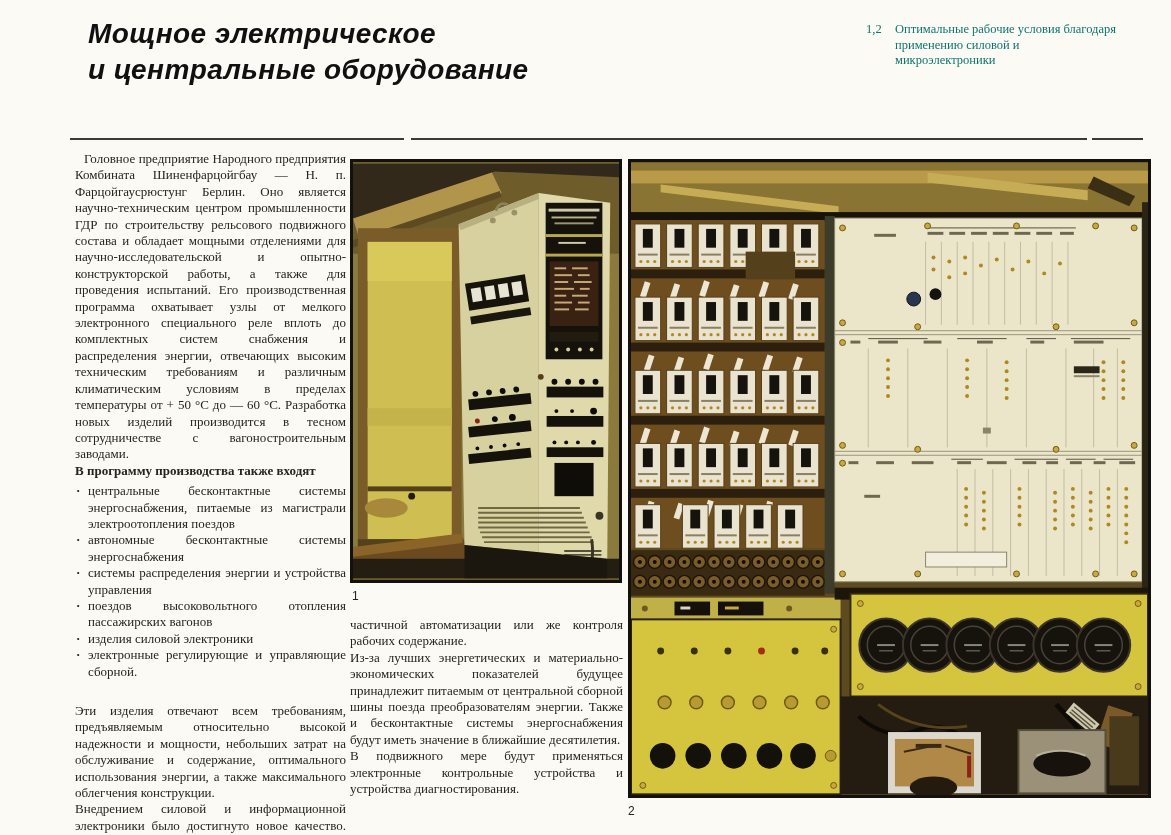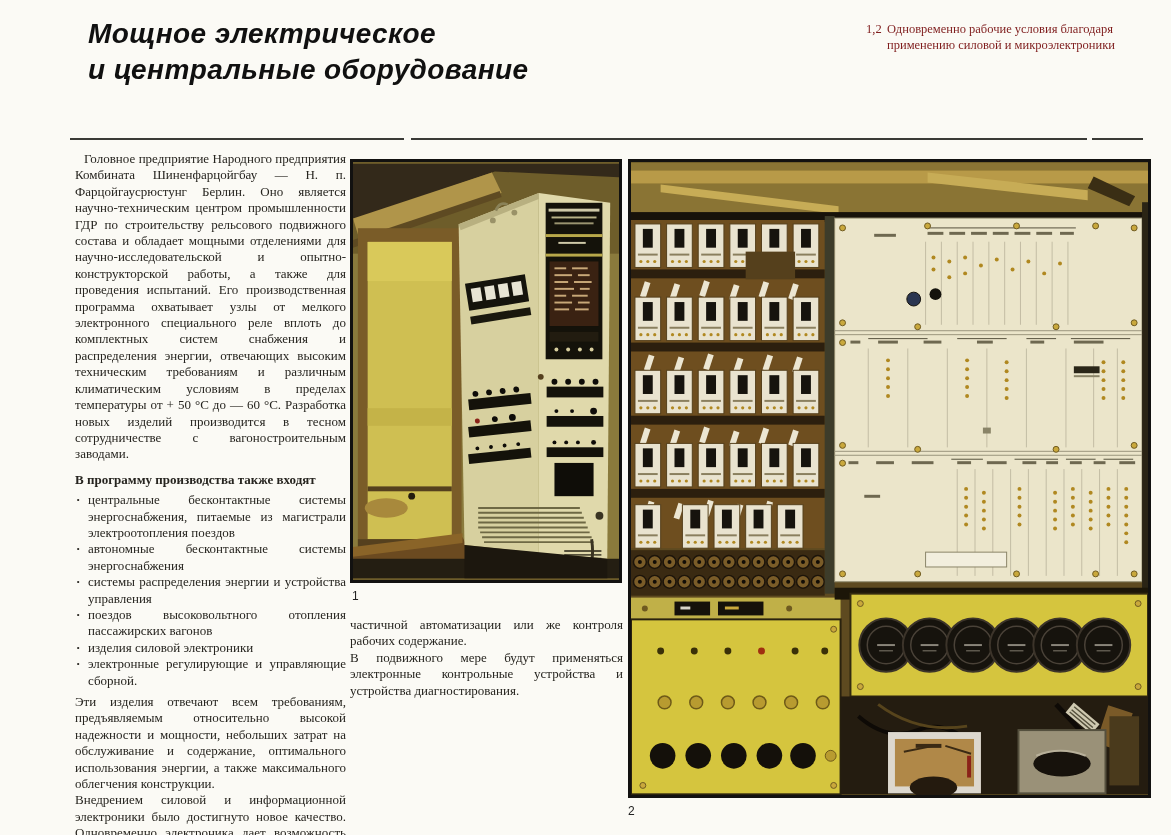--- a/index.html
+++ b/index.html
@@ -12,33 +12,33 @@
   .abs{position:absolute}
   #page{position:relative;width:1171px;height:835px;background:var(--page-bg)}
 
   
   #title{left:88px;top:16px;width:560px;
     font-family:"Liberation Sans","DejaVu Sans",sans-serif;
     font-weight:700;font-style:italic;font-size:28px;line-height:36px;
     letter-spacing:.4px;color:#101010}
 
   
-  #figcap{left:866px;top:22px;width:256px;display:flex;gap:0;
-    font-size:12.5px;line-height:15.5px;color:#7f1d1d}
+  #figcap{left:866px;top:22px;width:256px;display:flex;gap:8px;
+    font-size:12.5px;line-height:15.5px;color:#0f766e}
   #figcap .lbl{flex:0 0 21px}
 
   
   .rule{top:138px;height:2px;background:var(--rule)}
 
   
   .col{font-size:13px;line-height:16.4px;text-align:justify;color:var(--ink)}
   #leftcol{left:75px;top:151px;width:271px}
   #midcol{left:350px;top:617px;width:273px}
   .indent1{text-indent:9px}
-  .subhead{font-weight:700;margin-top:9px;margin-bottom:4px;text-align:left;font-size:13px}
+  .subhead{font-weight:700;margin-bottom:4px;text-align:left;font-size:13px}
   ul.bullets{list-style:none}
   ul.bullets li{padding-left:13px;position:relative;text-align:justify}
   ul.bullets li::before{content:"·";position:absolute;left:1px;top:0;font-weight:700}
 
   
   .photo{border:3px solid var(--photo-border);background:#6e5d2a;display:block}
   #fig1{left:350px;top:159px}
   #fig2{left:628px;top:159px}
   .fignum{font-family:"Liberation Sans","DejaVu Sans",sans-serif;font-size:12px;color:#222}
   #fignum1{left:352px;top:589px}
@@ -49,44 +49,45 @@
 
 <div id="page">
 
   <div class="abs" id="title">
     <div>Мощное электрическое</div>
     <div>и центральные оборудование</div>
   </div>
 
   <div class="abs" id="figcap">
     <span class="lbl">1,2</span>
-    <span>Одновременно рабочие условия благодаря применению силовой и микроэлектроники</span>
+    <span>Оптимальные рабочие условия благодаря применению силовой и микроэлектроники</span>
   </div>
 
   <div class="abs rule" style="left:70px;width:334px"></div>
   <div class="abs rule" style="left:411px;width:676px"></div>
   <div class="abs rule" style="left:1092px;width:51px"></div>
 
   <div class="abs col" id="leftcol">
     <p class="indent1">Головное предприятие Народного предприятия Комбината Шиненфарцойгбау — Н. п. Фарцойгаусрюстунг Берлин. Оно является научно-техническим центром промышленности ГДР по строительству рельсового подвижного состава и обладает мощными отделениями для научно-исследовательской и опытно-конструкторской работы, а также для проведения испытаний. Его производственная программа охватывает узлы от мелкого электронного специального реле вплоть до комплектных систем снабжения и распределения энергии, отвечающих высоким техническим требованиям и различным климатическим условиям в пределах температуры от + 50 °C до — 60 °C. Разработка новых изделий производится в тесном сотрудничестве с вагоностроительным заводами.</p>
     <p class="subhead">В программу производства также входят</p>
     <ul class="bullets">
       <li>центральные бесконтактные системы энергоснабжения, питаемые из магистрали электроотопления поездов</li>
       <li>автономные бесконтактные системы энергоснабжения</li>
       <li>системы распределения энергии и устройства управления</li>
       <li>поездов высоковольтного отопления пассажирских вагонов</li>
       <li>изделия силовой электроники</li>
       <li>электронные регулирующие и управляющие сборной.</li>
     </ul>
-    <p style="margin-top:5px">Эти изделия отвечают всем требованиям, предъявляемым относительно высокой надежности и мощности, небольших затрат на обслуживание и содержание, оптимального использования энергии, а также максимального облегчения конструкции.</p>
+    <p style="margin-top:23px">Эти изделия отвечают всем требованиям, предъявляемым относительно высокой надежности и мощности, небольших затрат на обслуживание и содержание, оптимального использования энергии, а также максимального облегчения конструкции.</p>
     <p>Внедрением силовой и информационной электроники было достигнуто новое качество. Одновременно электроника дает возможность для полной или</p>
   </div>
 
   <div class="abs col" id="midcol">
     <p>частичной автоматизации или же контроля рабочих содержание.</p>
+    <p>Из-за лучших энергетических и материально-экономических показателей будущее принадлежит питаемым от центральной сборной шины поезда преобразователям энергии. Также и бесконтактные системы энергоснабжения будут иметь значение в ближайшие десятилетия.</p>
     <p>В подвижного мере будут применяться электронные контрольные устройства и устройства диагностирования.</p>
   </div>
 
   <svg class="abs photo" id="fig1" width="272" height="424" viewBox="0 0 272 424" role="img">
     <rect width="272" height="424" fill="#8a7a3c"></rect>
 
     <g>
       <rect x="0" y="0" width="272" height="92" fill="#6e5d2a"></rect>
       <polygon points="0,0 272,0 272,14 145,8 0,58" fill="#33291a"></polygon>
       <polygon points="0,56 142,9 152,30 8,82" fill="#b0954a"></polygon>

